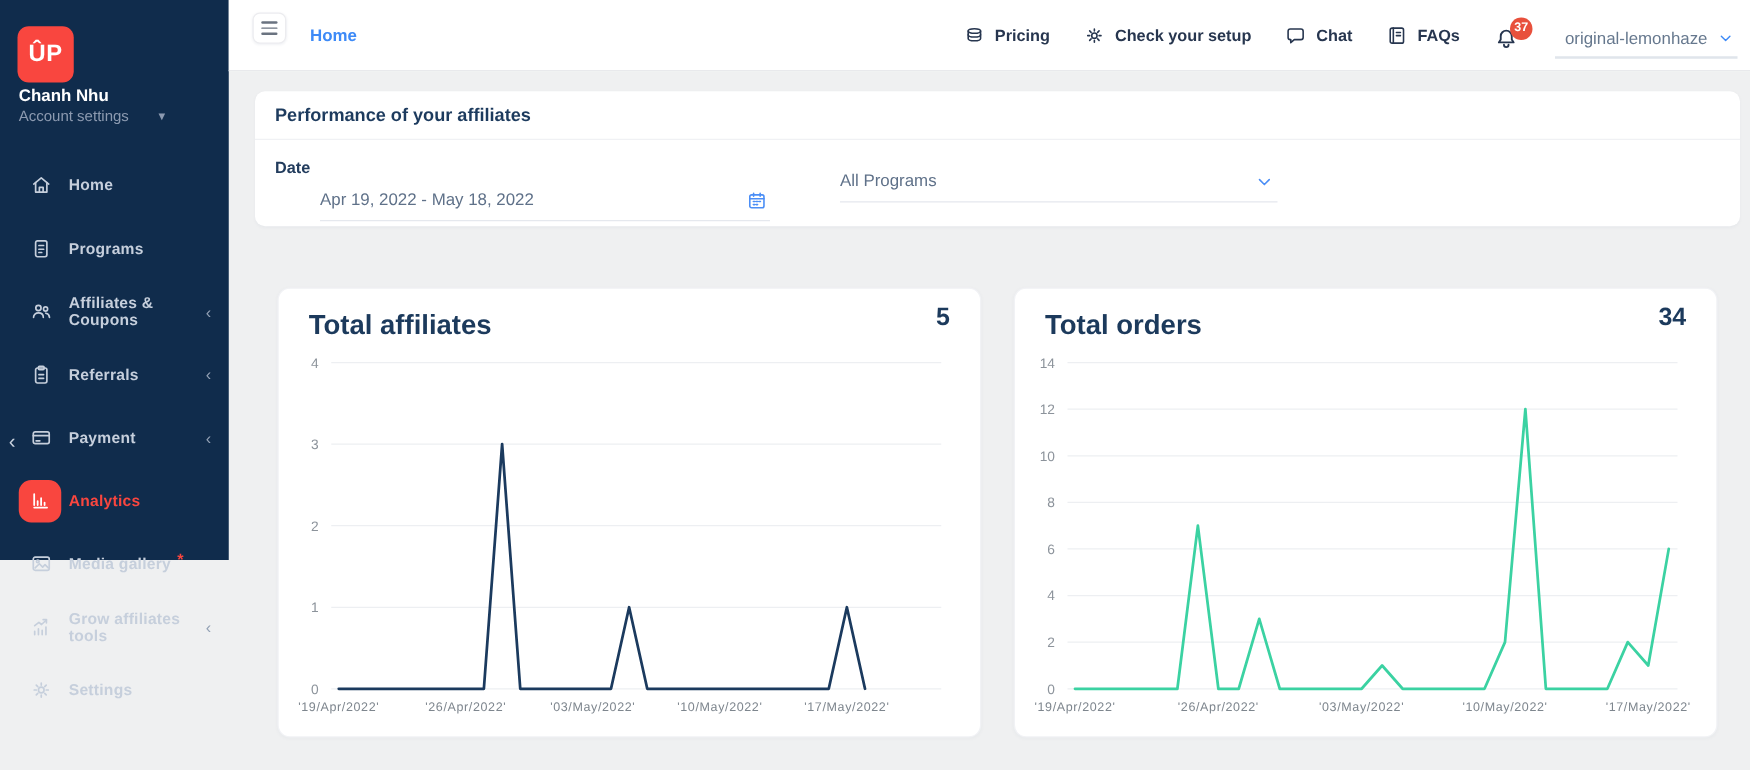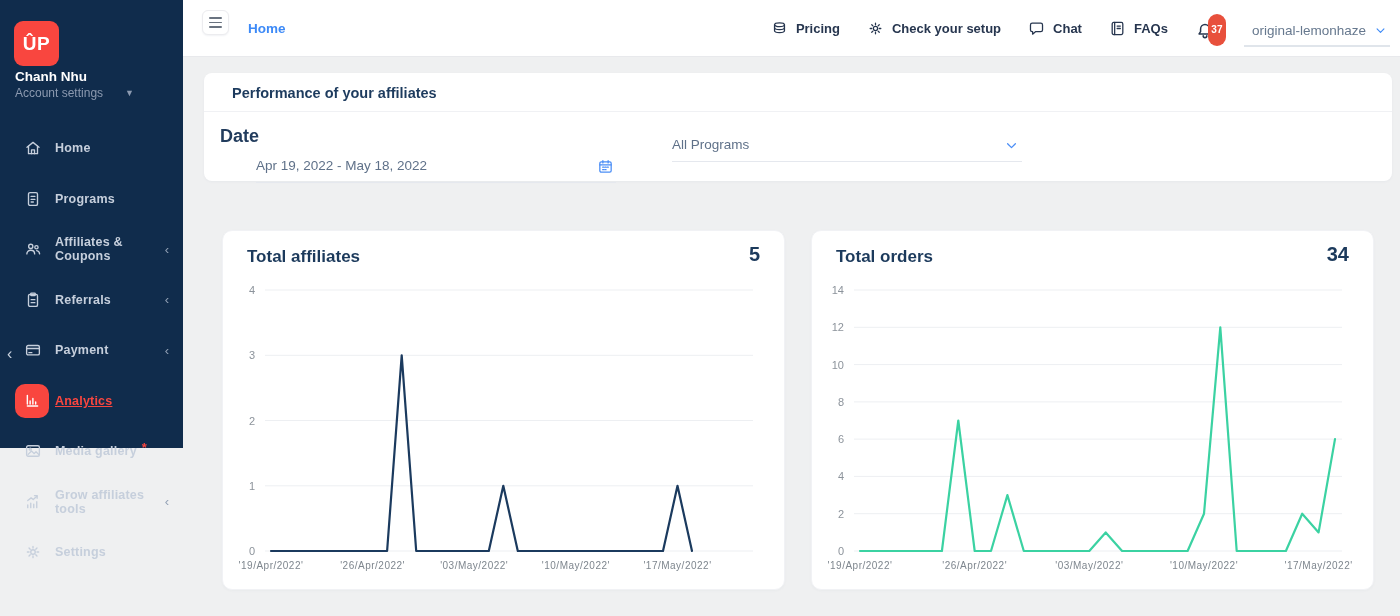--- a/index.html
+++ b/index.html
@@ -19,21 +19,21 @@
   #side-nav{position:absolute;left:0;top:123px;width:183px;}
   .side-item{position:relative;height:50.5px;display:flex;align-items:center;padding-left:24px;
     color:#c6cfdc;cursor:pointer;}
   .side-icon{width:18px;height:18px;margin-right:13px;display:flex;align-items:center;
     justify-content:center;color:#c6cfdc;flex:0 0 auto;}
   .side-icon svg{width:18px;height:18px;}
   .side-label{font-size:12.5px;font-weight:600;letter-spacing:.2px;}
   .side-star{color:#f9463f;font-size:13px;font-weight:bold;margin-left:5px;position:relative;top:-4px;}
   .side-chevron{position:absolute;right:14px;color:#93a1b5;font-size:13px;display:none;}
   .side-item.has-children .side-chevron{display:block;}
-  .side-item.active{color:#f9463f;text-decoration:underline;}
+  .side-item.active{color:#f9463f;}
   .side-item.active .side-label{color:#f9463f;}
   .side-item.active .side-icon{width:34px;height:34px;margin:0 6px 0 -9px;background:#f9463f;
     border-radius:10px;color:#fff;}
   .side-item.active .side-icon svg{width:19px;height:19px;}
   #collapse-handle{position:absolute;left:7px;top:345px;color:#c9d2de;font-size:16px;cursor:pointer;}
 
   
   #topbar{position:absolute;left:183px;top:0;width:1217px;height:57px;background:#fff;
     border-bottom:1px solid #e8e9ec;}
   #hamburger{position:absolute;left:19px;top:10px;width:27px;height:25px;background:#fff;
@@ -41,48 +41,48 @@
     display:flex;flex-direction:column;justify-content:center;align-items:center;gap:3px;cursor:pointer;}
   #hamburger i{display:block;width:13px;height:1.7px;background:#6a7380;border-radius:1px;}
   #breadcrumb-home{position:absolute;left:65px;top:0;height:57px;display:flex;align-items:center;
     color:#3d8af7;font-size:13.5px;font-weight:bold;cursor:pointer;}
   #topbar-right{position:absolute;right:10px;top:0;height:57px;display:flex;align-items:center;gap:27px;text-align:center;}
   .top-action{display:flex;align-items:center;gap:8px;color:#27364f;font-size:13px;font-weight:600;cursor:pointer;}
   .top-action .t-icon{width:17px;height:17px;color:#27364f;}
   .top-action .t-icon svg{width:17px;height:17px;}
   #bell-wrap{position:relative;width:22px;height:24px;cursor:pointer;color:#27364f;}
   #bell-wrap svg{width:20px;height:20px;margin-top:4px;}
-  #notif-badge{position:absolute;right:-9px;top:-3px;min-width:18px;height:32px;border-radius:9px;
+  #notif-badge{position:absolute;right:-9px;top:-3px;min-width:18px;height:18px;border-radius:9px;
     background:#e8503c;color:#fff;font-size:10px;font-weight:bold;display:flex;align-items:center;
     justify-content:center;padding:0 1px;}
   #account-menu{display:flex;align-items:center;gap:7px;color:#66788e;font-size:13.5px;
     border-bottom:2px solid #e0e5eb;padding:0 2px 7px 8px;transform:translateY(6px);cursor:pointer;}
   #account-menu .chev{color:#3d8af7;width:15px;height:15px;}
   #account-menu .chev svg{width:15px;height:15px;}
 
   
   #filter-card{position:absolute;left:204px;top:73px;width:1188px;height:108px;background:#fff;
     border-radius:8px;box-shadow:0 1px 3px rgba(30,50,90,.04);}
-  #filter-title{height:39px;line-height:40px;padding-left:28px;color:#1d3b5e;font-size:14.5px;
+  #filter-title{height:39px;line-height:40px;padding-left:16px;color:#1d3b5e;font-size:14.5px;
     font-weight:bold;border-bottom:1px solid #f0f1f4;}
   .field{position:absolute;top:53px;}
-  .field-label{font-size:18px;font-weight:bold;color:#223c5d;}
+  .field-label{font-size:13px;font-weight:bold;color:#223c5d;}
   .field-value{position:relative;margin-top:8px;font-size:13.5px;color:#5f7189;
     border-bottom:1px solid #e5e8ee;padding:3px 24px 9px 0;cursor:pointer;margin-left:36px;}
   #date-field{left:16px;width:396px;}
   #program-field{left:432px;width:386px;}
   .field-icon{position:absolute;right:2px;bottom:7px;width:17px;height:17px;color:#4b8ef6;cursor:pointer;}
   .field-icon svg{width:17px;height:17px;}
 
   
   .chart-card{position:absolute;top:230px;width:563px;height:360px;background:#fff;
     border:1px solid #f1f2f5;border-radius:10px;box-shadow:0 1px 3px rgba(30,50,90,.03);}
   #chart-card-0{left:222px;}
   #chart-card-1{left:811px;}
-  .chart-title{position:absolute;left:24px;top:16px;font-size:17px;font-weight:bold;color:#1c3a5c;}
+  .chart-title{position:absolute;left:24px;top:16px;font-size:22px;font-weight:bold;color:#1c3a5c;}
   .chart-total{position:absolute;right:24px;top:12px;font-size:20px;font-weight:bold;color:#1c3a5c;}
   .chart-svg{position:absolute;left:0;top:44px;}
   .gridline{stroke:#edeff2;stroke-width:1;}
   .ytick{font-size:11px;fill:#8c939b;text-anchor:end;font-family:"Liberation Sans",sans-serif;}
   .xtick{font-size:10px;fill:#7e868e;text-anchor:middle;letter-spacing:.5px;
     font-family:"Liberation Sans",sans-serif;}
 </style>
 </head>
 <body>
 

